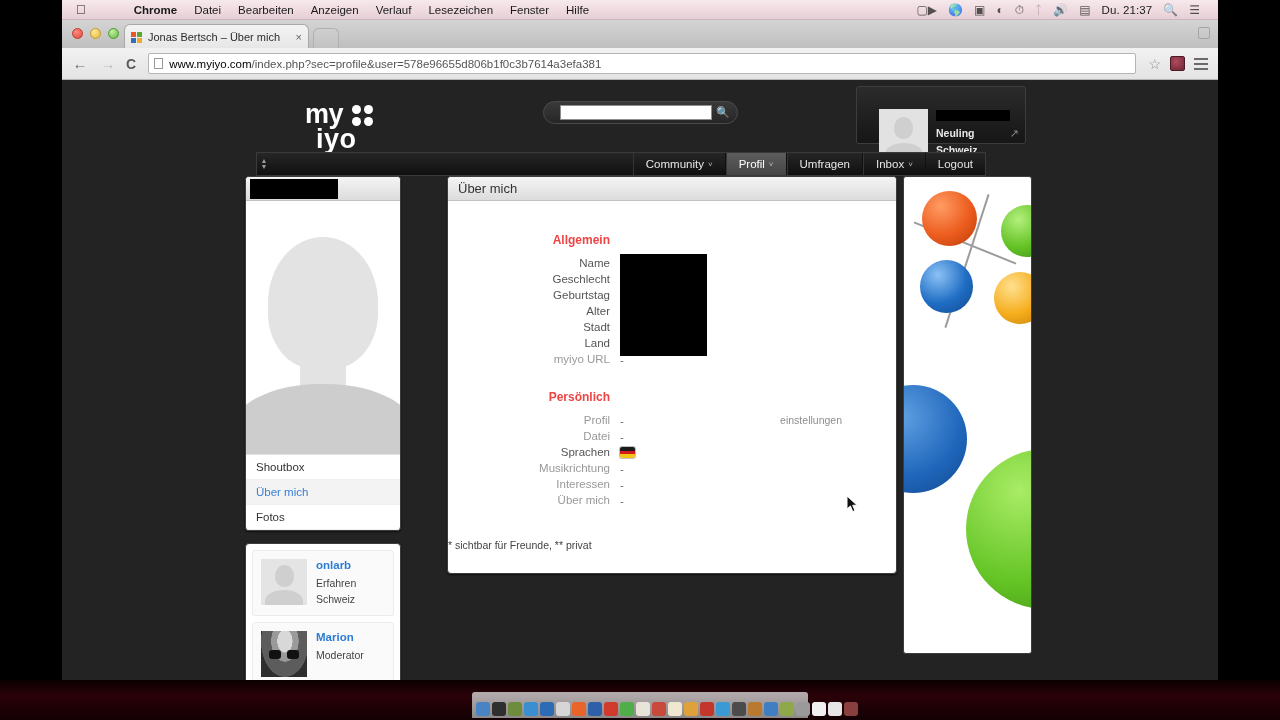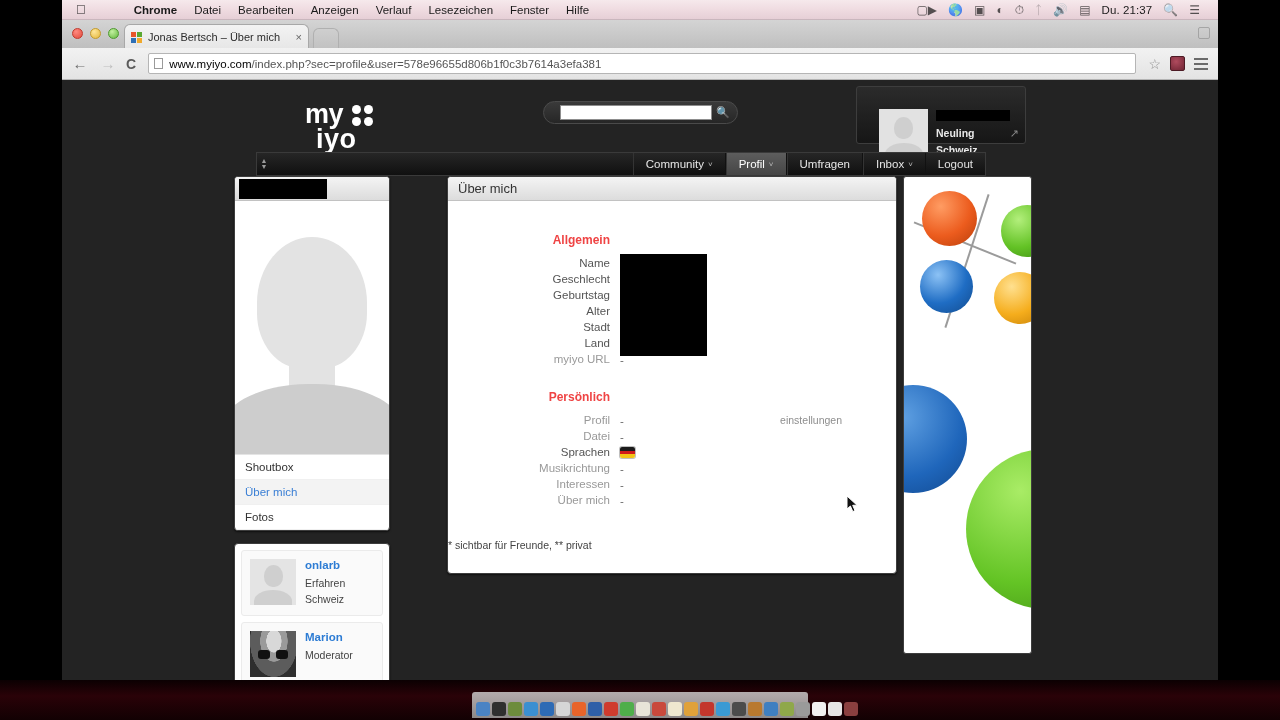--- a/index.html
+++ b/index.html
@@ -130,21 +130,21 @@
     color:#9a9a9a; font-size:7px; line-height:6px; }
   .navbar .gap { flex:1; }
   .nav-item { padding: 0 12px; display:flex; align-items:center; color:#e6e6e6;
     border-left:1px solid #343434; border-right:1px solid #111; white-space:nowrap; }
   .nav-item .car { font-size:8px; margin-left:4px; color:#b9b9b9; }
   .nav-item.active { background: linear-gradient(to bottom,#5d5d5d,#454545); color:#fff; }
   .nav-logout { margin-left:auto; padding:0 12px; display:flex; align-items:center; color:#e0e0e0; }
 
   
   .content { position:absolute; left:0; top:96px; width:1156px; }
-  .col-left { position:absolute; left:172px; top:0; width:156px; }
+  .col-left { position:absolute; left:183px; top:0; width:156px; }
   .col-mid  { position:absolute; left:385px; top:0; width:450px; }
   .col-right{ position:absolute; left:841px; top:0; width:129px; }
 
   .panel { background:#fff; border:1px solid #3d3d3d; border-radius:4px; overflow:hidden;
     box-shadow: 0 1px 2px rgba(0,0,0,.6); }
   .panel-head { height:24px; background: linear-gradient(to bottom,#f4f4f4,#dcdcdc);
     border-bottom:1px solid #c2c2c2; display:flex; align-items:center; padding:0 10px;
     font-size:13px; color:#333; }
   .panel-head .hbtn { margin-left:auto; background: linear-gradient(to bottom,#fafafa,#e2e2e2);
     border:1px solid #b6b6b6; border-radius:3px; font-size:10px; color:#444; padding:2px 7px; }

